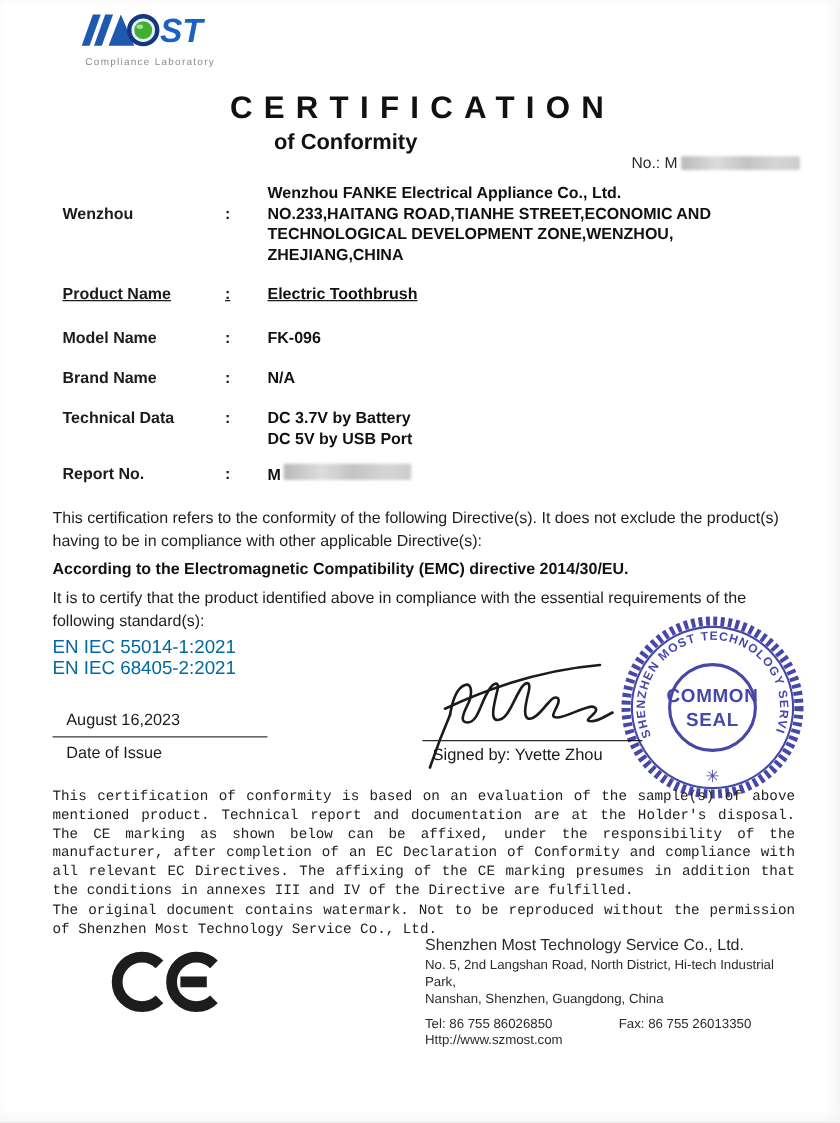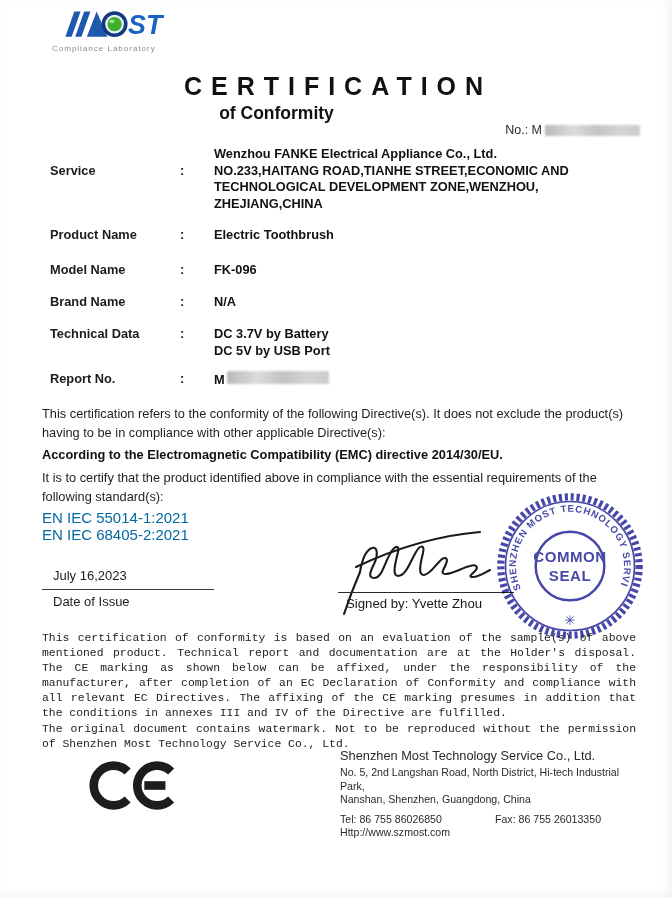--- a/index.html
+++ b/index.html
@@ -8,21 +8,21 @@
     width:672px;height:898px;
     background:#ffffff;
     margin:0 auto;
     overflow:hidden;
     font-family:"Liberation Sans",sans-serif;
     color:#1c1c1c;
     box-shadow:inset -4px -3px 10px rgba(0,0,0,0.05);
   }
   
   .logo{position:absolute;left:52px;top:8px;width:120px;}
-  .logo-caption{font-size:8px;color:#8b8b8b;letter-spacing:1px;text-align:left;margin-top:-2px;}
+  .logo-caption{font-size:8px;color:#8b8b8b;letter-spacing:1px;text-align:right;margin-top:-2px;}
   
   .title-main{position:absolute;top:72px;left:0;width:672px;text-align:center;
     font-size:25px;font-weight:bold;letter-spacing:9px;padding-left:4px;box-sizing:border-box;color:#111;}
   .title-sub{position:absolute;top:103px;left:0;width:553px;text-align:center;
     font-size:17.5px;font-weight:bold;color:#111;}
   
   .cert-no{position:absolute;top:123px;right:32px;font-size:12.5px;display:flex;align-items:center;gap:3px;color:#2a2a2a;}
   .redact{display:inline-block;background:linear-gradient(90deg,#b9b9b9,#dcdcdc 30%,#c3c3c3 55%,#d5d5d5 80%,#cccccc);filter:blur(1.2px);border-radius:1px;}
   .redact.no{width:95px;height:11px;}
   .redact.report{width:102px;height:13px;margin-left:2px;}
@@ -86,31 +86,31 @@
 
   <div class="title-main">CERTIFICATION</div>
   <div class="title-sub">of Conformity</div>
 
   <div class="cert-no">
     <span>No.: M</span>
     <span class="redact no"></span>
   </div>
 
   <div class="field-row" style="top:146px;">
-    <div class="f-label pt17">Service</div>
+    <div class="f-label pt17">Wenzhou</div>
     <div class="f-colon pt17">:</div>
     <div class="f-value">
       <div>Wenzhou FANKE Electrical Appliance Co., Ltd.</div>
       <div>NO.233,HAITANG ROAD,TIANHE STREET,ECONOMIC AND</div>
       <div>TECHNOLOGICAL DEVELOPMENT ZONE,WENZHOU,</div>
       <div>ZHEJIANG,CHINA</div>
     </div>
   </div>
 
-  <div class="field-row" style="top:227px;">
+  <div class="field-row" style="top:227px;text-decoration:underline;">
     <div class="f-label">Product Name</div>
     <div class="f-colon">:</div>
     <div class="f-value">Electric Toothbrush</div>
   </div>
 
   <div class="field-row" style="top:262px;">
     <div class="f-label">Model Name</div>
     <div class="f-colon">:</div>
     <div class="f-value">FK-096</div>
   </div>
@@ -139,21 +139,21 @@
   </div>
 
   <div class="body-par" style="top:405px;">This certification refers to the conformity of the following Directive(s). It does not exclude the product(s) having to be in compliance with other applicable Directive(s):</div>
   <div class="body-par bold" style="top:446px;">According to the Electromagnetic Compatibility (EMC) directive 2014/30/EU.</div>
   <div class="body-par" style="top:469px;">It is to certify that the product identified above in compliance with the essential requirements of the following standard(s):</div>
   <div class="standards" style="top:509px;">
     <div>EN IEC 55014-1:2021</div>
     <div>EN IEC 68405-2:2021</div>
   </div>
 
-  <div class="issue-date">July 16,2023</div>
+  <div class="issue-date">August 16,2023</div>
   <div class="date-line"></div>
   <div class="date-label">Date of Issue</div>
 
   <svg class="sig-svg" viewBox="0 0 170 100">
     <path class="sig-path" d="M 28 52 C 22 66 16 82 12 94"></path>
     <path class="sig-path" d="M 28 52 C 30 40 34 30 40 28 C 46 26 46 36 42 44 C 38 52 36 58 42 58 C 50 58 52 44 58 34 C 62 26 68 24 66 32 C 63 44 60 56 66 56 C 74 56 78 42 84 32 C 88 25 93 24 91 33 C 88 45 86 55 92 55 C 98 54 102 47 107 42 C 112 36 117 37 114 44 C 111 51 108 54 114 54 C 122 53 130 48 138 46 C 144 44 147 47 143 51 C 139 55 136 57 141 57 C 147 57 152 53 158 50"></path>
     <path class="sig-path" d="M 24 47 C 60 30 100 16 148 12"></path>
   </svg>
   <div class="sig-line"></div>
   <div class="signed-by">Signed by: Yvette Zhou</div>

